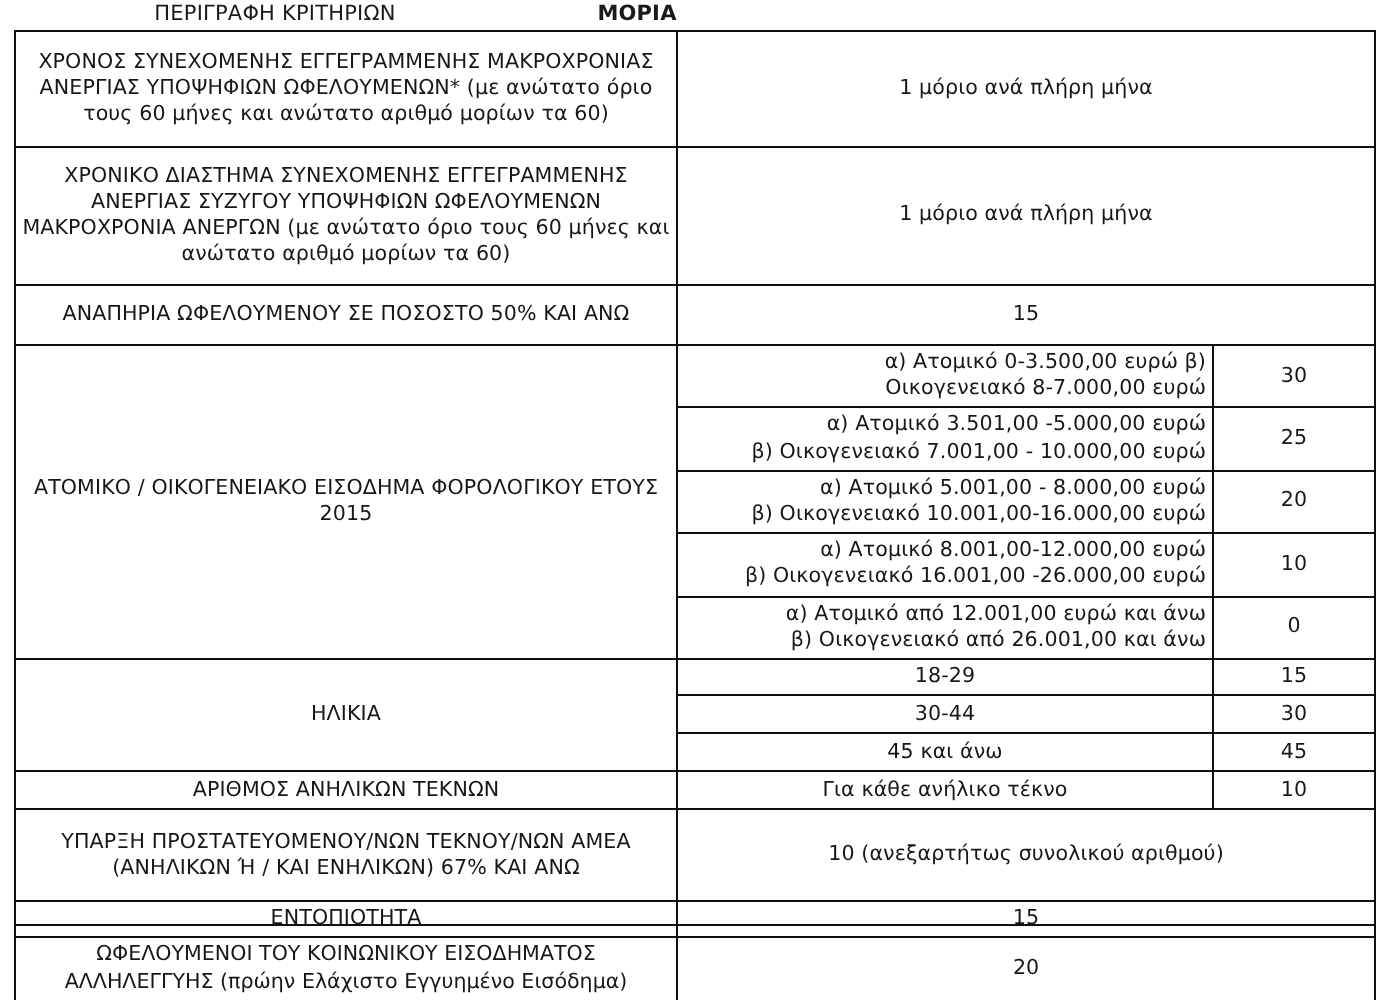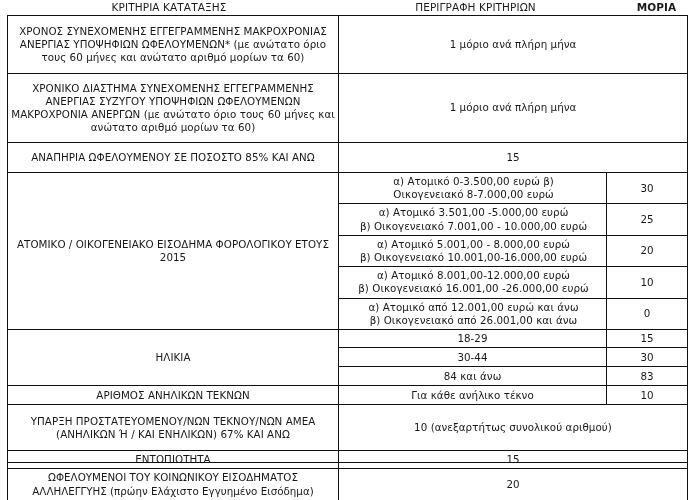--- a/index.html
+++ b/index.html
@@ -55,21 +55,21 @@
     padding: 2px 3px;
     font-size: 10.3px;
     line-height: 13.2px;
     color: #171717;
     text-align: center;
     vertical-align: middle;
     letter-spacing: 0.05px;
     margin-left: 33px;
   }
   .tbl td.left {
-    text-align: center;
+    text-align: right;
     padding-left: 5px;
   }
   .c1 { width: 331px; }
   .c2 { width: 268px; }
   .c3 { width: 81px; }
 
   
   .tbl2 {
     position: absolute;
     left: 7px;
@@ -88,21 +88,20 @@
     vertical-align: middle;
   }
   .euro-line { display: block; }
 </style>
 </head>
 <body>
 
 <div id="page">
 
   <div class="col-headers">
-    <div class="ch ch-1">ΚΡΙΤΗΡΙΑ ΚΑΤΑΤΑΞΗΣ</div>
     <div class="ch ch-2">ΠΕΡΙΓΡΑΦΗ ΚΡΙΤΗΡΙΩΝ</div>
     <div class="ch ch-3">ΜΟΡΙΑ</div>
   </div>
 
   <table class="tbl">
     <colgroup>
       <col class="c1">
         <col class="c2">
         <col class="c3">
     </colgroup>
@@ -112,21 +111,21 @@
         <td style="height:58px">ΧΡΟΝΟΣ ΣΥΝΕΧΟΜΕΝΗΣ ΕΓΓΕΓΡΑΜΜΕΝΗΣ ΜΑΚΡΟΧΡΟΝΙΑΣ ΑΝΕΡΓΙΑΣ ΥΠΟΨΗΦΙΩΝ ΩΦΕΛΟΥΜΕΝΩΝ* (με ανώτατο όριο τους 60 μήνες και ανώτατο αριθμό μορίων τα 60)</td>
         <td colspan="2">1 μόριο ανά πλήρη μήνα</td>
       </tr>
 
       <tr>
         <td style="height:69px">ΧΡΟΝΙΚΟ ΔΙΑΣΤΗΜΑ ΣΥΝΕΧΟΜΕΝΗΣ ΕΓΓΕΓΡΑΜΜΕΝΗΣ ΑΝΕΡΓΙΑΣ ΣΥΖΥΓΟΥ ΥΠΟΨΗΦΙΩΝ ΩΦΕΛΟΥΜΕΝΩΝ ΜΑΚΡΟΧΡΟΝΙΑ ΑΝΕΡΓΩΝ (με ανώτατο όριο τους 60 μήνες και ανώτατο αριθμό μορίων τα 60)</td>
         <td colspan="2">1 μόριο ανά πλήρη μήνα</td>
       </tr>
 
       <tr>
-        <td style="height:30px">ΑΝΑΠΗΡΙΑ ΩΦΕΛΟΥΜΕΝΟΥ ΣΕ ΠΟΣΟΣΤΟ 85% ΚΑΙ ΑΝΩ</td>
+        <td style="height:30px">ΑΝΑΠΗΡΙΑ ΩΦΕΛΟΥΜΕΝΟΥ ΣΕ ΠΟΣΟΣΤΟ 50% ΚΑΙ ΑΝΩ</td>
         <td colspan="2">15</td>
       </tr>
 
       <tr>
         <td rowspan="5" style="height:29px">ΑΤΟΜΙΚΟ / ΟΙΚΟΓΕΝΕΙΑΚΟ ΕΙΣΟΔΗΜΑ ΦΟΡΟΛΟΓΙΚΟΥ ΕΤΟΥΣ 2015</td>
         <td class="left">
           <span class="euro-line">α) Ατομικό 0-3.500,00 ευρώ β)</span>
           <span class="euro-line">Οικογενειακό 8-7.000,00 ευρώ</span>
         </td>
         <td>30</td>
@@ -167,22 +166,22 @@
       <tr>
         <td rowspan="3" style="height:19px">ΗΛΙΚΙΑ</td>
         <td>18-29</td>
         <td>15</td>
       </tr>
       <tr>
         <td style="height:19px">30-44</td>
         <td>30</td>
       </tr>
       <tr>
-        <td style="height:19px">84 και άνω</td>
-        <td>83</td>
+        <td style="height:19px">45 και άνω</td>
+        <td>45</td>
       </tr>
 
       <tr>
         <td style="height:19px">ΑΡΙΘΜΟΣ ΑΝΗΛΙΚΩΝ ΤΕΚΝΩΝ</td>
         <td>Για κάθε ανήλικο τέκνο</td>
         <td>10</td>
       </tr>
 
       <tr>
         <td style="height:46px">ΥΠΑΡΞΗ ΠΡΟΣΤΑΤΕΥΟΜΕΝΟΥ/ΝΩΝ ΤΕΚΝΟΥ/ΝΩΝ ΑΜΕΑ (ΑΝΗΛΙΚΩΝ Ή / ΚΑΙ ΕΝΗΛΙΚΩΝ) 67% ΚΑΙ ΑΝΩ</td>

